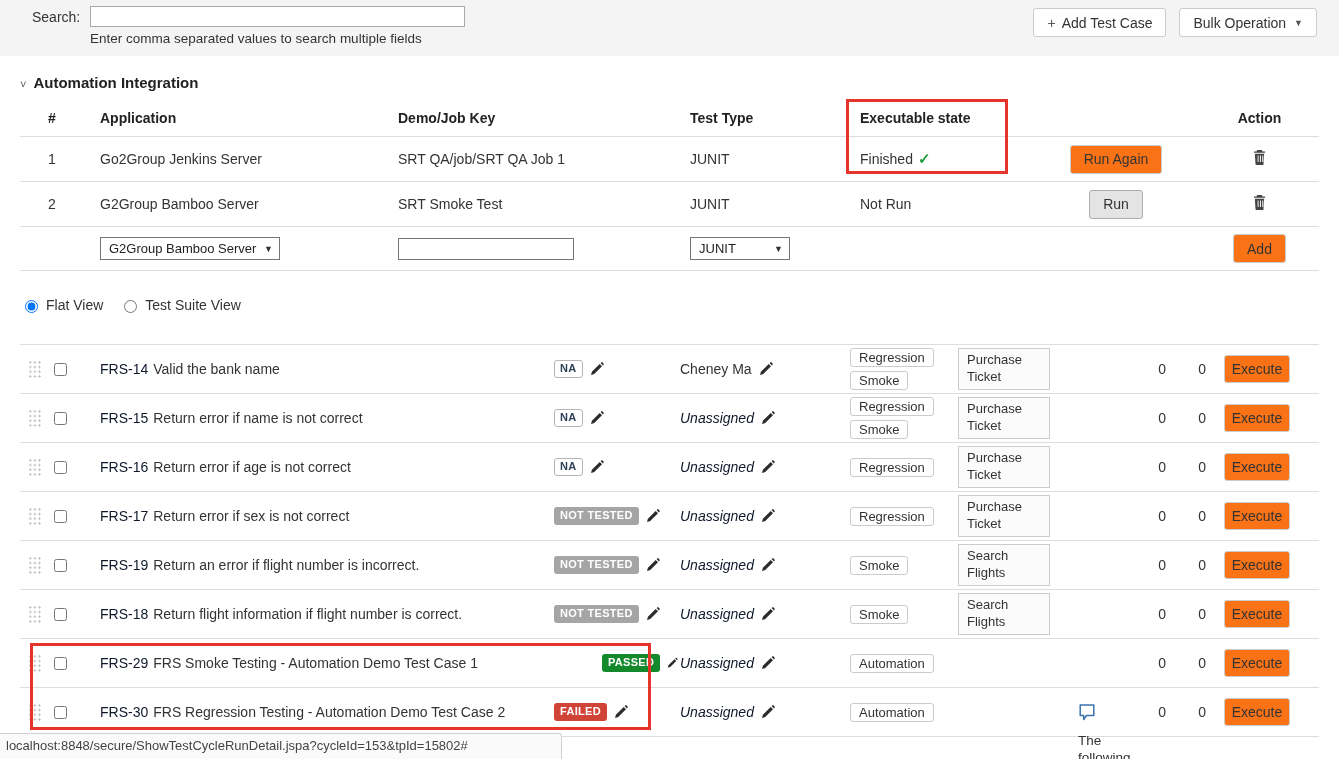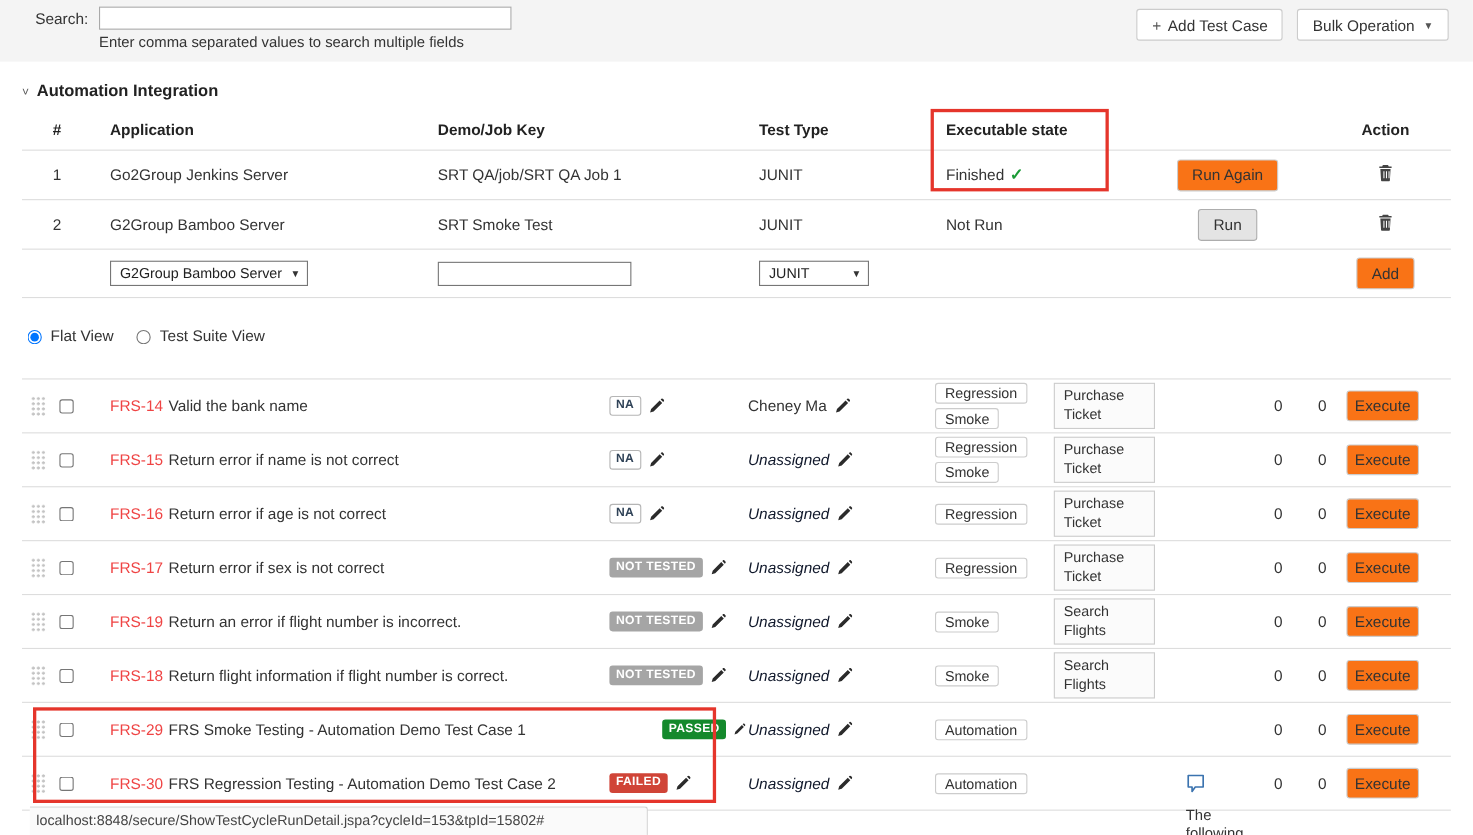--- a/index.html
+++ b/index.html
@@ -56,21 +56,21 @@
 
   
   .tc-table { position:absolute; left:20px; top:344px; width:1299px; border-top:1px solid #ddd; }
   .tc-row { display:grid; grid-template-columns:26px 28px 480px 124px 170px 108px 120px 62px 34px 34px 1fr;
             align-items:center; height:49px; border-bottom:1px solid #ddd; }
   .drag { width:14px; height:19px; margin-left:8px;
           background-image:radial-gradient(circle, #c3c3c3 1.2px, rgba(0,0,0,0) 1.3px);
           background-size:4.6px 4.7px; }
   .cbcell { text-align:center; }
   .sumcell { padding-left:26px; white-space:nowrap; overflow:hidden; }
-  .key-link { color:#ef4444; text-decoration:none; margin-right:5px; cursor:pointer; }
+  .key-link { color:#0f172a; text-decoration:none; margin-right:5px; cursor:pointer; }
   .statuscell { display:flex; align-items:center; gap:7px; }
   .assigneecell { padding-left:2px; display:flex; align-items:center; gap:7px; }
   .assignee { color:#333; }
   .assignee.unassigned { color:#0f172a; font-style:italic; }
   .tagscell { padding-left:2px; display:flex; flex-direction:column; align-items:flex-start; gap:4px; }
   .tag { display:inline-block; border:1px solid #ccc; border-radius:3px; background:#fff; padding:1px 8px; font-size:13px; color:#333; }
   .groupcell { padding-left:2px; }
   .groupbox { display:inline-block; width:92px; border:1px solid #ccc; background:#fbfbfb; padding:3px 8px; font-size:13px; line-height:1.3; color:#333; }
   .commentcell { position:relative; height:100%; display:flex; align-items:center; padding-left:2px; }
   .comment-text { position:absolute; left:2px; top:44px; width:72px; font-size:13.5px; color:#333; line-height:17px; }
@@ -81,21 +81,21 @@
 
   .badge { display:inline-block; font-size:11px; font-weight:bold; border-radius:3px; padding:2px 6px; line-height:1.25; letter-spacing:.3px; white-space:nowrap; }
   .badge-na { border:1px solid #b5b5b5; background:#fff; color:#2f4257; padding:1px 5px; }
   .badge-nt { background:#a5a5a5; color:#fff; }
   .badge-passed { background:#14892c; color:#fff;margin-left:48px; }
   .badge-failed { background:#d04437; color:#fff; }
 
   
   .statusbar { position:absolute; left:0; top:733px; width:562px; height:26px; background:#fafafa;
                border:1px solid #d0d0d0; border-left:none; border-bottom:none; border-top-right-radius:3px;
-               font-size:13px; color:#444; line-height:24px; padding-left:6px; white-space:nowrap; overflow:hidden;margin-left:27px; }
+               font-size:13px; color:#444; line-height:24px; padding-left:6px; white-space:nowrap; overflow:hidden; }
 
   svg { display:block; }
 </style>
 </head>
 <body>
 
 <div class="page">
 
   <div class="topbar">
     <span class="search-label">Search:</span>

